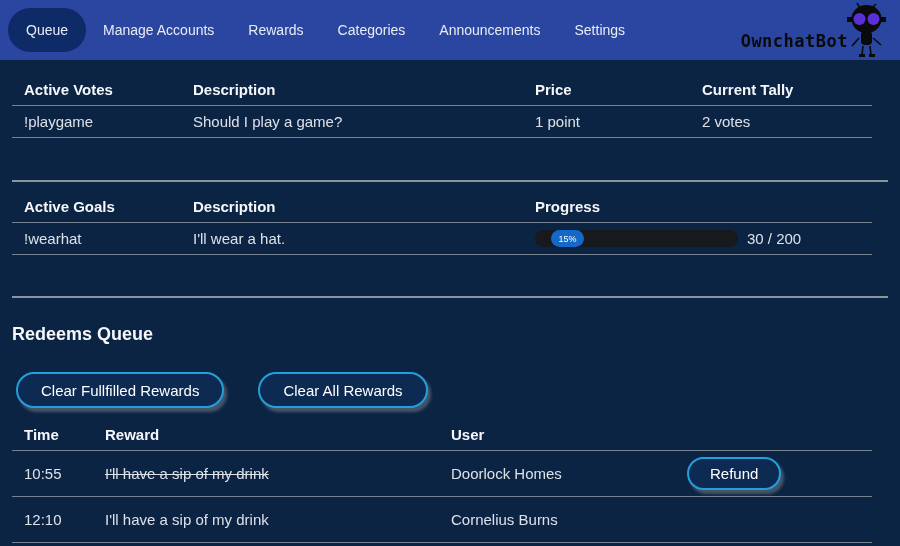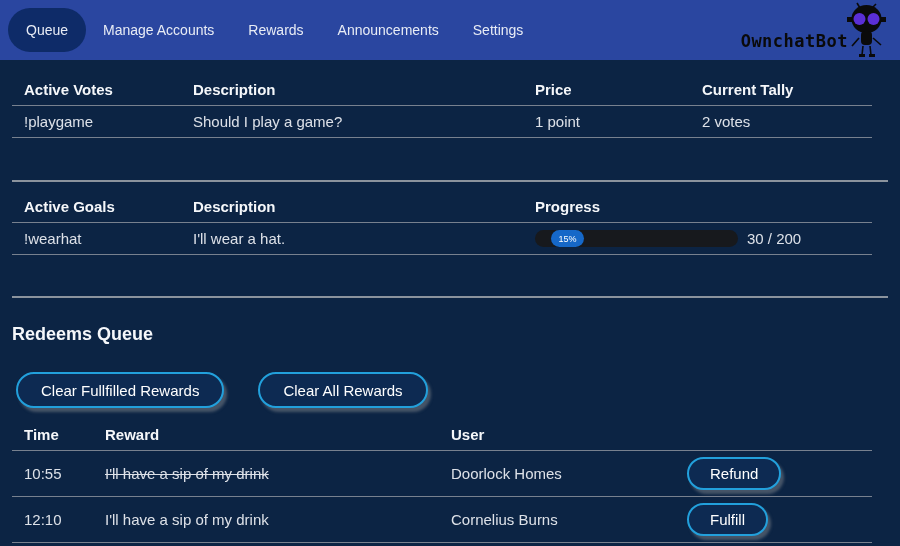--- a/index.html
+++ b/index.html
@@ -111,20 +111,21 @@
   }
   .fulfilled{text-decoration:line-through;}
 </style>
 </head>
 <body>
 
 <nav class="nav">
   <div class="nav-item active">Queue</div>
   <div class="nav-item">Manage Accounts</div>
   <div class="nav-item">Rewards</div>
+  <div class="nav-item">Categories</div>
   <div class="nav-item">Announcements</div>
   <div class="nav-item">Settings</div>
   <div class="logo">
     <span class="logo-text">OwnchatBot</span>
     <svg class="logo-robot" width="46" height="56" viewBox="0 0 46 56">
       <g stroke="#0a0a0a" stroke-width="1.6">
         <line x1="16" y1="6" x2="13" y2="1"></line>
           <line x1="28" y1="6" x2="32" y2="2"></line>
         <line x1="15" y1="36" x2="8" y2="44"></line>
           <line x1="29" y1="36" x2="37" y2="43"></line>
@@ -197,15 +198,14 @@
   <div class="drow">
     <div>10:55</div>
     <div class="fulfilled">I'll have a sip of my drink</div>
     <div>Doorlock Homes</div>
     <button class="row-btn">Refund</button>
   </div>
   <div class="drow">
     <div>12:10</div>
     <div>I'll have a sip of my drink</div>
     <div>Cornelius Burns</div>
-    <button class="row-btn">Fulfill</button>
   </div>
 </section>
 
 </body></html>

